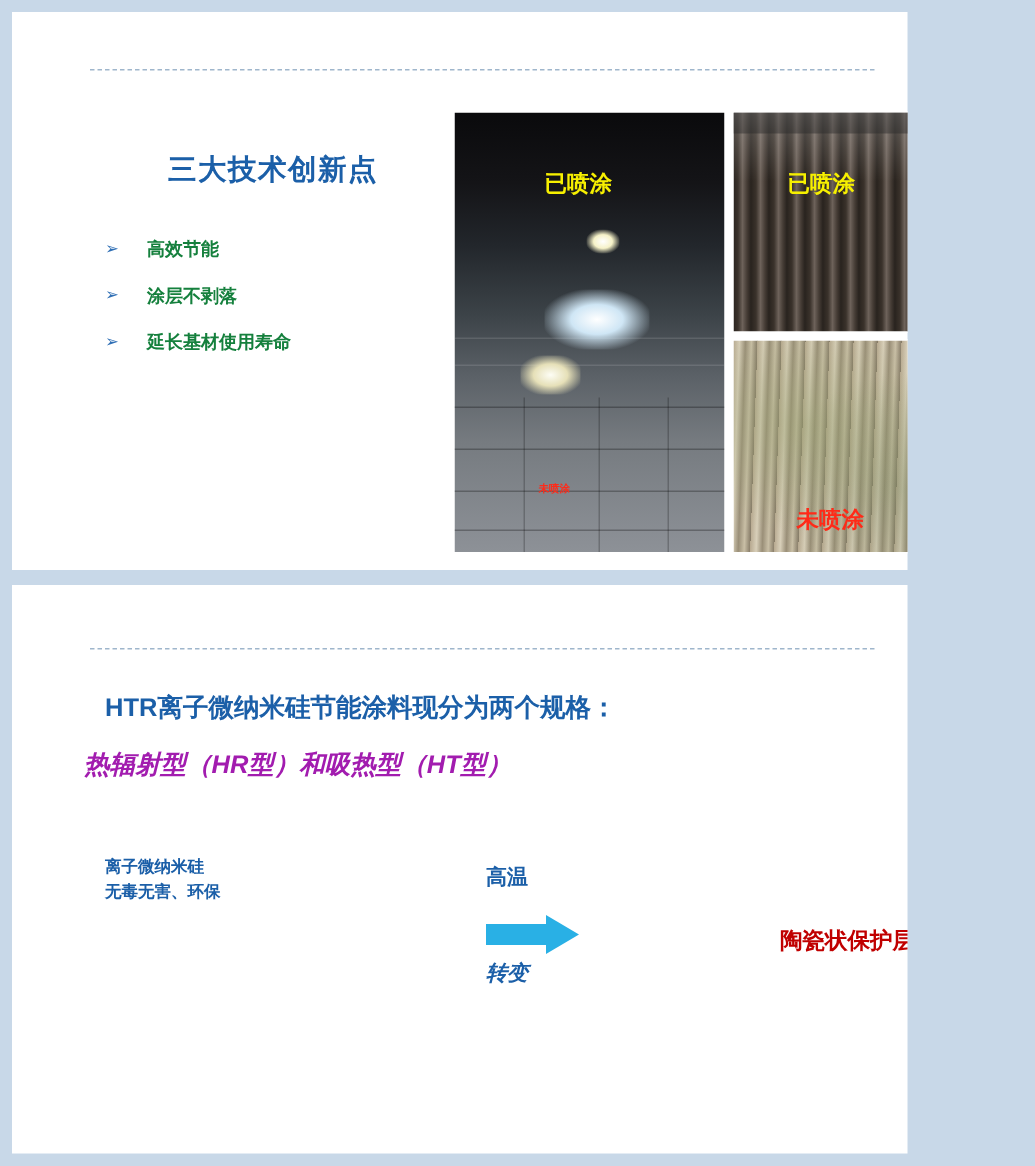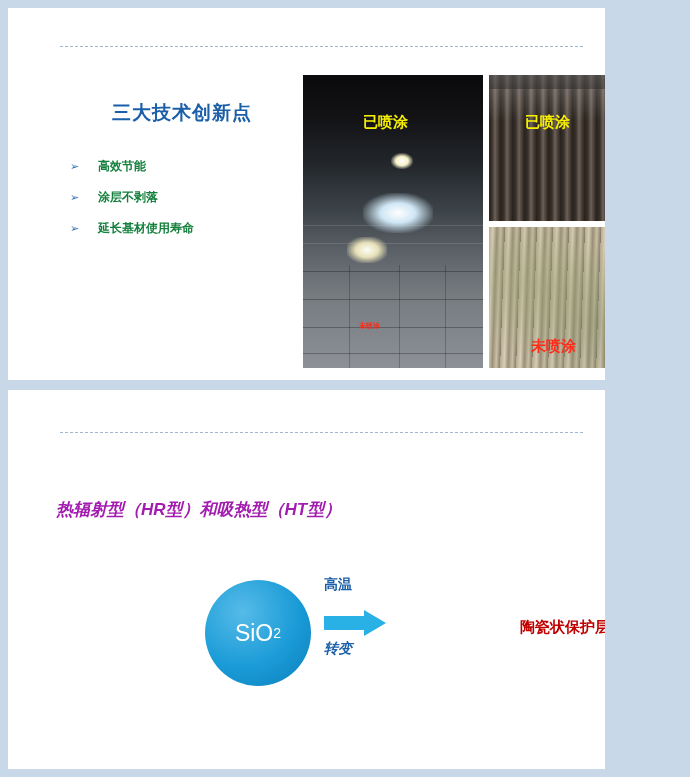--- a/index.html
+++ b/index.html
@@ -273,27 +273,28 @@
         <div class="mossy"></div>
         <div class="photo-label lbl-red" style="left:42px; top:110px;">未喷涂</div>
       </div>
 
     </div>
   </div>
 
   <div class="slide" id="slide2">
     <div class="rule" style="top:42px;"></div>
 
+    <div class="s2-head1">HTR离子微纳米硅节能涂料现分为两个规格：</div>
     <div class="s2-head2">热辐射型（HR型）和吸热型（HT型）</div>
 
-
-    <div class="circle" id="circle-sio2">
-      <span>SiO</span>
-        <sub>2</sub>
+    <div class="s2-leftlabel">
+      <div>离子微纳米硅</div>
+      <div>无毒无害、环保</div>
     </div>
+
 
     <div class="arrow-text" id="arrow-text-top">高温</div>
     <div class="arrow-wrap">
       <div class="arrow-body"></div>
       <div class="arrow-head"></div>
     </div>
     <div class="arrow-text" id="arrow-text-bottom">转变</div>
 
 
     <div class="s2-rightlabel">陶瓷状保护层</div>

